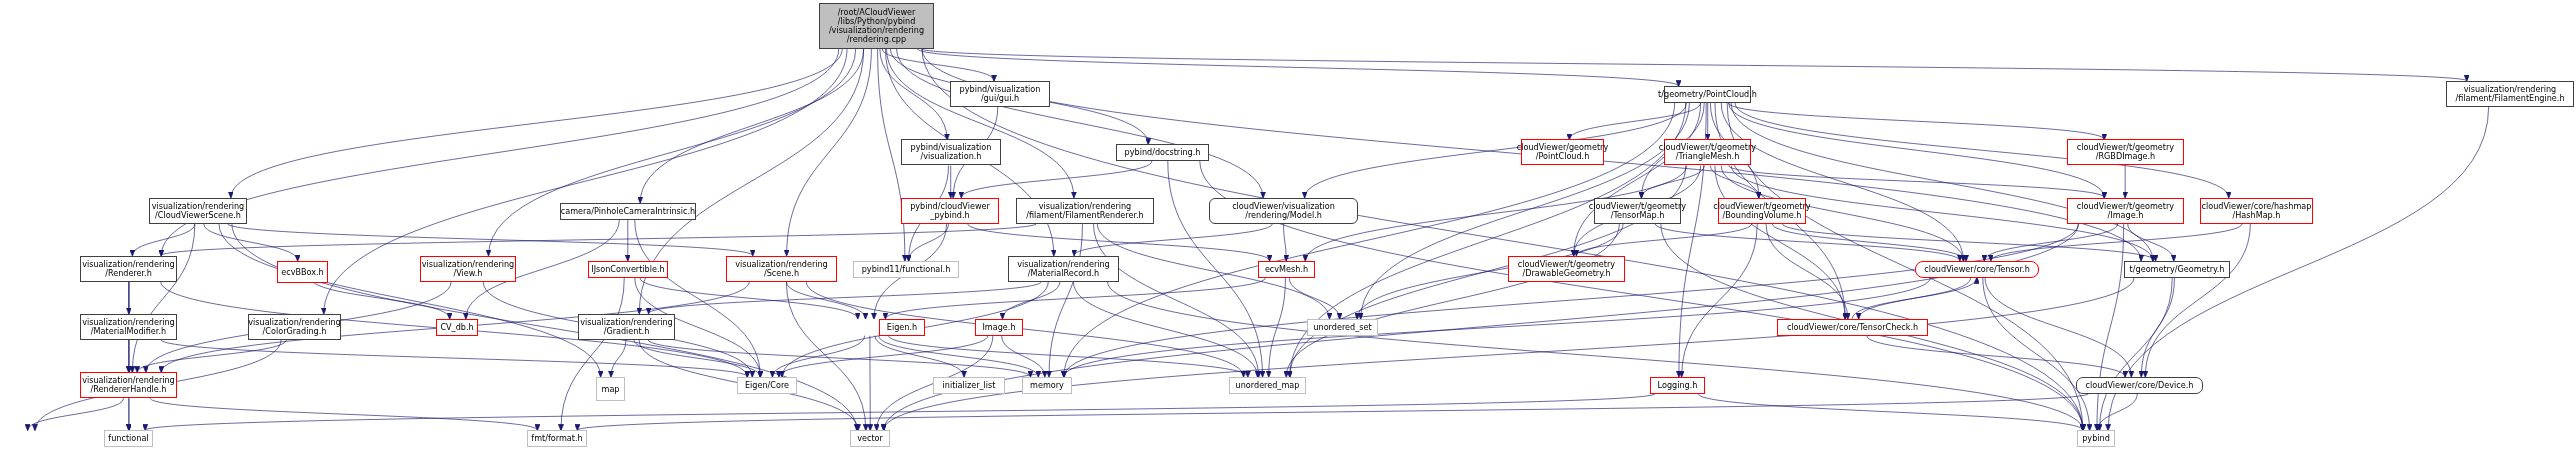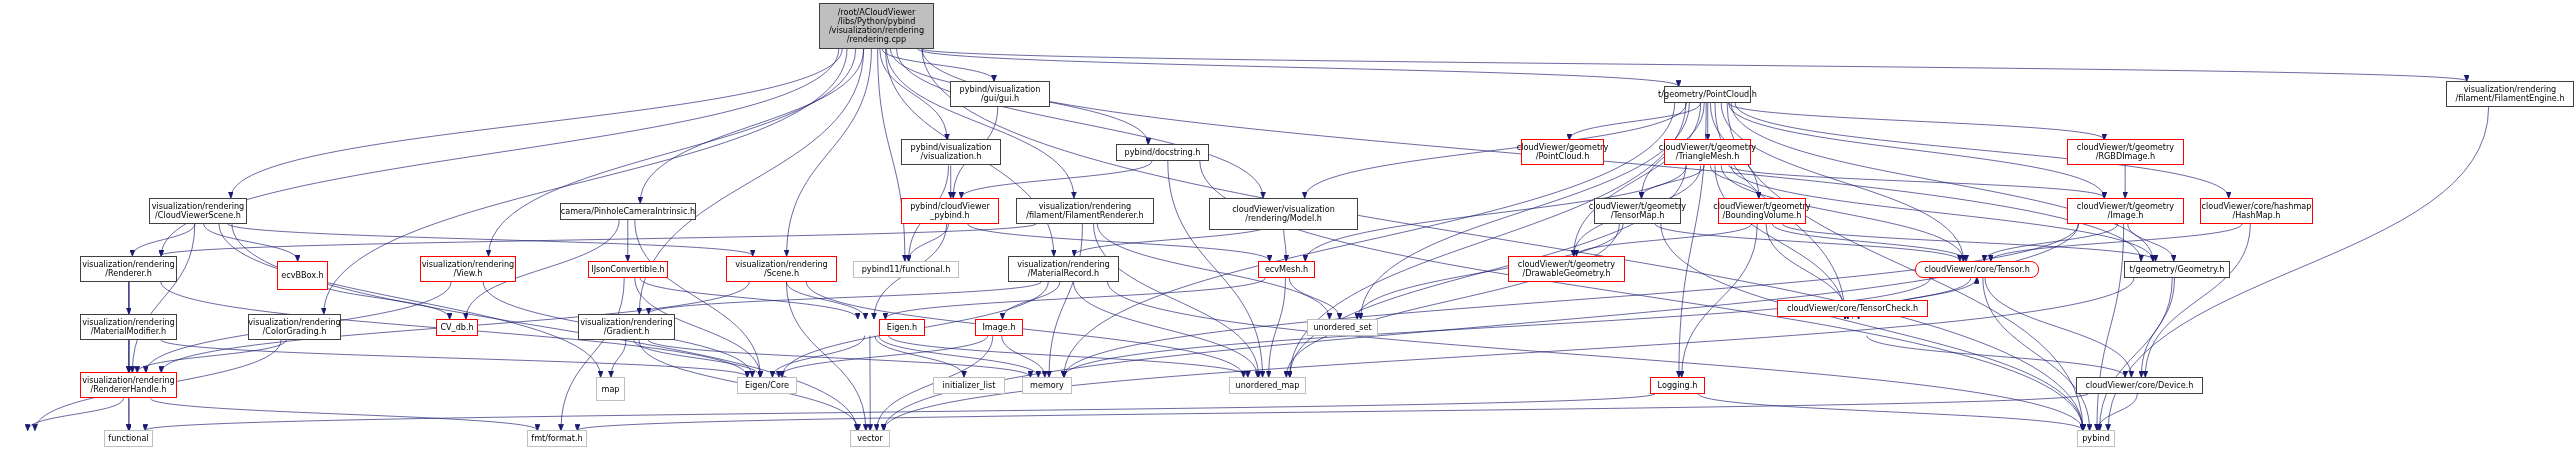--- a/index.html
+++ b/index.html
@@ -176,31 +176,31 @@
 /rendering.cpp</span></div>
     <div class="node normal" style="left: 950px; top: 81px; width: 100px; height: 26px;"><span>pybind/visualization
 /gui/gui.h</span></div>
     <div class="node normal" style="left: 901px; top: 139px; width: 100px; height: 26px;"><span>pybind/visualization
 /visualization.h</span></div>
     <div class="node red" style="left: 901px; top: 198px; width: 98px; height: 26px;"><span>pybind/cloudViewer
 _pybind.h</span></div>
     <div class="node normal" style="left: 1116px; top: 144px; width: 93px; height: 17px;"><span>pybind/docstring.h</span></div>
     <div class="node normal" style="left: 1016px; top: 198px; width: 138px; height: 26px;"><span>visualization/rendering
 /filament/FilamentRenderer.h</span></div>
-    <div class="node normal" style="left: 1209px; top: 198px; width: 149px; height: 32px;"><span>cloudViewer/visualization
+    <div class="node normal" style="left: 1209px; top: 198px; width: 149px; height: 26px; border-radius: 6px;"><span>cloudViewer/visualization
 /rendering/Model.h</span></div>
     <div class="node normal" style="left: 1664px; top: 86px; width: 87px; height: 17px;"><span>t/geometry/PointCloud.h</span></div>
     <div class="node normal" style="left: 2446px; top: 81px; width: 128px; height: 26px;"><span>visualization/rendering
 /filament/FilamentEngine.h</span></div>
     <div class="node normal" style="left: 149px; top: 198px; width: 98px; height: 26px;"><span>visualization/rendering
 /CloudViewerScene.h</span></div>
     <div class="node normal" style="left: 560px; top: 203px; width: 136px; height: 17px;"><span>camera/PinholeCameraIntrinsic.h</span></div>
     <div class="node normal" style="left: 80px; top: 256px; width: 97px; height: 26px;"><span>visualization/rendering
 /Renderer.h</span></div>
-    <div class="node red" style="left: 277px; top: 261px; width: 51px; height: 29px; text-align: right;"><span>ecvBBox.h</span></div>
+    <div class="node red" style="left: 277px; top: 261px; width: 51px; height: 22px; text-align: right;"><span>ecvBBox.h</span></div>
     <div class="node red" style="left: 420px; top: 256px; width: 96px; height: 26px;"><span>visualization/rendering
 /View.h</span></div>
     <div class="node red" style="left: 588px; top: 261px; width: 80px; height: 17px;"><span>IJsonConvertible.h</span></div>
     <div class="node red" style="left: 726px; top: 256px; width: 111px; height: 26px;"><span>visualization/rendering
 /Scene.h</span></div>
     <div class="node ext" style="left: 853px; top: 261px; width: 106px; height: 17px;"><span>pybind11/functional.h</span></div>
     <div class="node normal" style="left: 1008px; top: 256px; width: 111px; height: 26px;"><span>visualization/rendering
 /MaterialRecord.h</span></div>
     <div class="node red" style="left: 1258px; top: 261px; width: 57px; height: 17px;"><span>ecvMesh.h</span></div>
     <div class="node normal" style="left: 80px; top: 314px; width: 97px; height: 26px;"><span>visualization/rendering
@@ -235,18 +235,18 @@
     <div class="node red" style="left: 1718px; top: 198px; width: 88px; height: 26px;"><span>cloudViewer/t/geometry
 /BoundingVolume.h</span></div>
     <div class="node red" style="left: 2067px; top: 198px; width: 117px; height: 26px;"><span>cloudViewer/t/geometry
 /Image.h</span></div>
     <div class="node red" style="left: 2200px; top: 198px; width: 113px; height: 26px;"><span>cloudViewer/core/hashmap
 /HashMap.h</span></div>
     <div class="node red" style="left: 1508px; top: 256px; width: 117px; height: 26px;"><span>cloudViewer/t/geometry
 /DrawableGeometry.h</span></div>
     <div class="node red" style="left: 1915px; top: 261px; width: 124px; height: 17px; border-radius: 8px;"><span>cloudViewer/core/Tensor.h</span></div>
     <div class="node normal" style="left: 2124px; top: 261px; width: 106px; height: 17px;"><span>t/geometry/Geometry.h</span></div>
-    <div class="node red" style="left: 1777px; top: 300px; width: 151px; height: 17px;"><span>cloudViewer/core/TensorCheck.h</span></div>
+    <div class="node red" style="left: 1777px; top: 319px; width: 151px; height: 17px;"><span>cloudViewer/core/TensorCheck.h</span></div>
     <div class="node red" style="left: 1650px; top: 377px; width: 55px; height: 17px;"><span>Logging.h</span></div>
-    <div class="node normal" style="left: 2076px; top: 377px; width: 127px; height: 17px;"><span>cloudViewer/core/Device.h</span></div>
+    <div class="node normal" style="left: 2076px; top: 377px; width: 127px; height: 17px; border-radius: 7px;"><span>cloudViewer/core/Device.h</span></div>
     <div class="node ext" style="left: 2077px; top: 430px; width: 38px; height: 17px;"><span>pybind</span></div>
   </div>
 
 
 </body></html>

